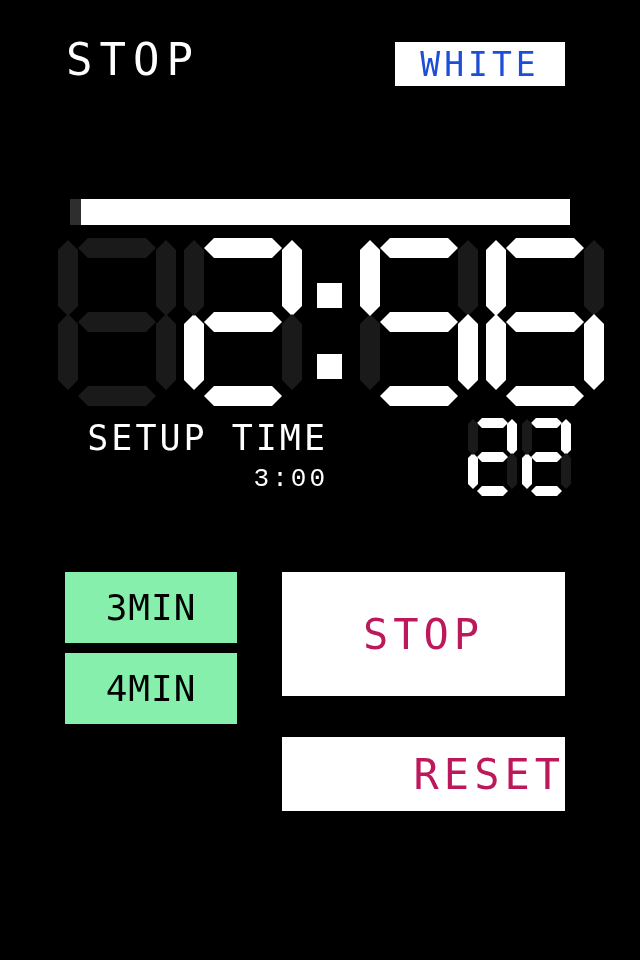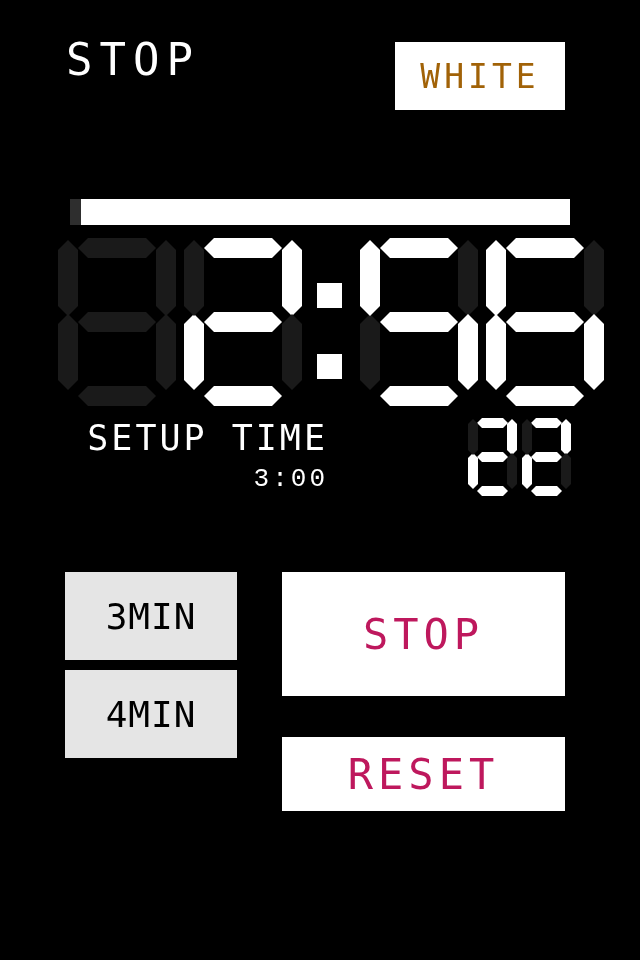--- a/index.html
+++ b/index.html
@@ -33,23 +33,23 @@
     letter-spacing: 7px;
     color: #ffffff;
     font-family: "DejaVu Sans Mono", "Liberation Mono", monospace;
     white-space: nowrap;
   }
   .mode-button {
     position: absolute;
     left: 395px;
     top: 42px;
     width: 170px;
-    height: 68px;
+    height: 44px;
     background: #ffffff;
-    color: #a16207;
+    color: #1d4ed8;
     display: flex;
     align-items: center;
     justify-content: center;
     font-size: 33px;
     letter-spacing: 4px;
     font-family: "DejaVu Sans Mono", "Liberation Mono", monospace;
     box-sizing: border-box;
     cursor: pointer;
   }
 
@@ -188,22 +188,22 @@
 
   
   .preset-col {
     position: absolute;
     left: 65px;
     top: 572px;
     width: 172px;
   }
   .preset-button {
     width: 172px;
-    height: 88px;
-    background: #e5e5e5;
+    height: 71px;
+    background: #86efac;
     color: #000000;
     display: flex;
     align-items: center;
     justify-content: center;
     font-size: 36px;
     letter-spacing: 1px;
     font-family: "DejaVu Sans Mono", "Liberation Mono", monospace;
     margin-bottom: 10px;
     box-sizing: border-box;
     cursor: pointer;
@@ -221,21 +221,21 @@
     display: flex;
     align-items: center;
     justify-content: center;
     font-size: 42px;
     letter-spacing: 5px;
     font-family: "DejaVu Sans Mono", "Liberation Mono", monospace;
     box-sizing: border-box;
     cursor: pointer;
   }
   .action-button.stop { height: 124px; margin-bottom: 41px; }
-  .action-button.reset { height: 74px; }
+  .action-button.reset { height: 74px; justify-content: flex-end; }
 </style>
 </head>
 <body>
 
 <div id="app">
 
   <div class="header-title">STOP</div>
 
   <div class="mode-button">
     <span>WHITE</span>

